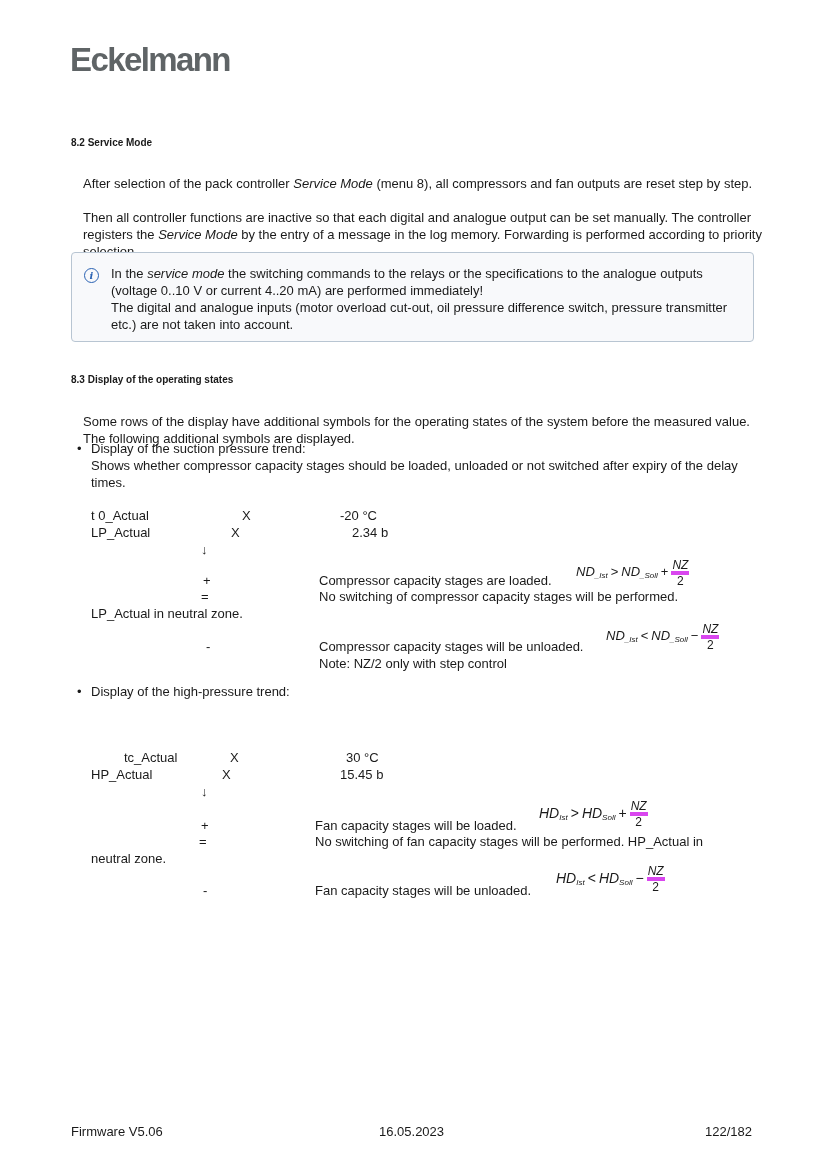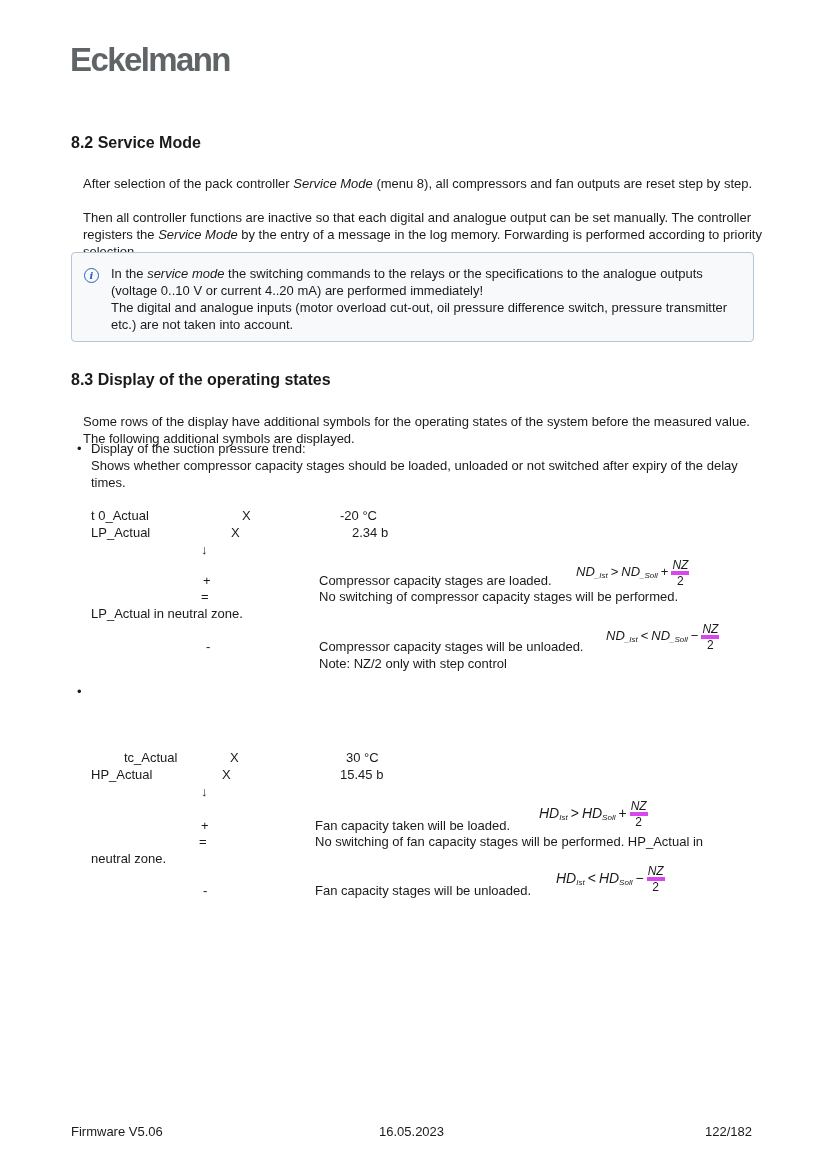--- a/index.html
+++ b/index.html
@@ -1,21 +1,21 @@
 <!DOCTYPE html>
 <html><head>
 <meta charset="utf-8">
 <style>
   html, body { margin: 0; padding: 0; background: #ffffff; }
   body { width: 827px; height: 1169px; position: relative; overflow: hidden;
          font-family: "Liberation Sans", sans-serif; color: #1a1a1a; font-size: 13px; }
   .abs { position: absolute; }
   .logo { left: 70px; top: 40px; font-family: "Liberation Sans", sans-serif; font-weight: bold;
           font-size: 33px; color: #5f6466; letter-spacing: -1.6px; line-height: 40px; }
-  h2 { margin: 0; font-size: 16px; font-weight: bold; line-height: 18px; }
+  h2 { margin: 0; font-size: 10px; font-weight: bold; line-height: 18px; }
   p { margin: 12px; line-height: 17px; }
   .para { left: 71px; width: 690px; }
   .note { left: 71px; top: 252px; width: 683px; height: 90px; border: 1px solid #b8c5d2;
           border-radius: 4px; background: #f8f9fb; box-sizing: border-box; }
   .note-icon { position: absolute; left: 12px; top: 15px; width: 13px; height: 13px; border: 1.4px solid #2a62b3;
                border-radius: 50%; color: #2a62b3; font-size: 10px; font-weight: bold; line-height: 13px;
                text-align: center; font-family: "DejaVu Serif", serif; font-style: italic; }
   .note-text { position: absolute; left: 39px; top: 12px; width: 640px; line-height: 17px; }
   .btext { left: 91px; width: 665px; line-height: 17px; }
   .t { line-height: 17px; white-space: nowrap; }
@@ -78,34 +78,35 @@
 
 <span class="abs t" style="left:206px;top:638px;">-</span>
 <span class="abs t" style="left:319px;top:638px;">Compressor capacity stages will be unloaded.</span>
 <span class="abs formula" style="left:606px;top:623px;">
   <span>ND</span><sub>_Ist</sub><span class="op">&lt;</span><span>ND</span><sub>_Soll</sub><span class="op">−</span><span class="frac"><span class="num">NZ</span><span class="den">2</span></span>
 </span>
 <span class="abs t" style="left:319px;top:655px;">Note: NZ/2 only with step control</span>
 
 <span class="abs t" style="left:77px;top:683px;">•</span>
 <div class="abs btext" style="top:683px;">
+  <div>Display of the high-pressure trend:</div>
 </div>
 
 <span class="abs t" style="left:107px;top:749px;margin-left:17px;">tc_Actual</span>
 <span class="abs t" style="left:230px;top:749px;">X</span>
 <span class="abs t" style="left:346px;top:749px;">30 °C</span>
 
 <span class="abs t" style="left:91px;top:766px;">HP_Actual</span>
 <span class="abs t" style="left:222px;top:766px;">X</span>
 <span class="abs t" style="left:340px;top:766px;">15.45 b</span>
 
 <span class="abs t" style="left:201px;top:783px;">↓</span>
 
 <span class="abs t" style="left:201px;top:817px;">+</span>
-<span class="abs t" style="left:315px;top:817px;">Fan capacity taken will be loaded.</span>
+<span class="abs t" style="left:315px;top:817px;">Fan capacity stages will be loaded.</span>
 <span class="abs formula" style="left:539px;top:800px;font-size:14px;">
   <span>HD</span><sub>Ist</sub><span class="op">&gt;</span><span>HD</span><sub>Soll</sub><span class="op">+</span><span class="frac"><span class="num">NZ</span><span class="den">2</span></span>
 </span>
 
 <span class="abs t" style="left:199px;top:833px;">=</span>
 <span class="abs t" style="left:315px;top:833px;">No switching of fan capacity stages will be performed. HP_Actual in</span>
 <span class="abs t" style="left:91px;top:850px;">neutral zone.</span>
 
 <span class="abs t" style="left:203px;top:882px;">-</span>
 <span class="abs t" style="left:315px;top:882px;">Fan capacity stages will be unloaded.</span>

